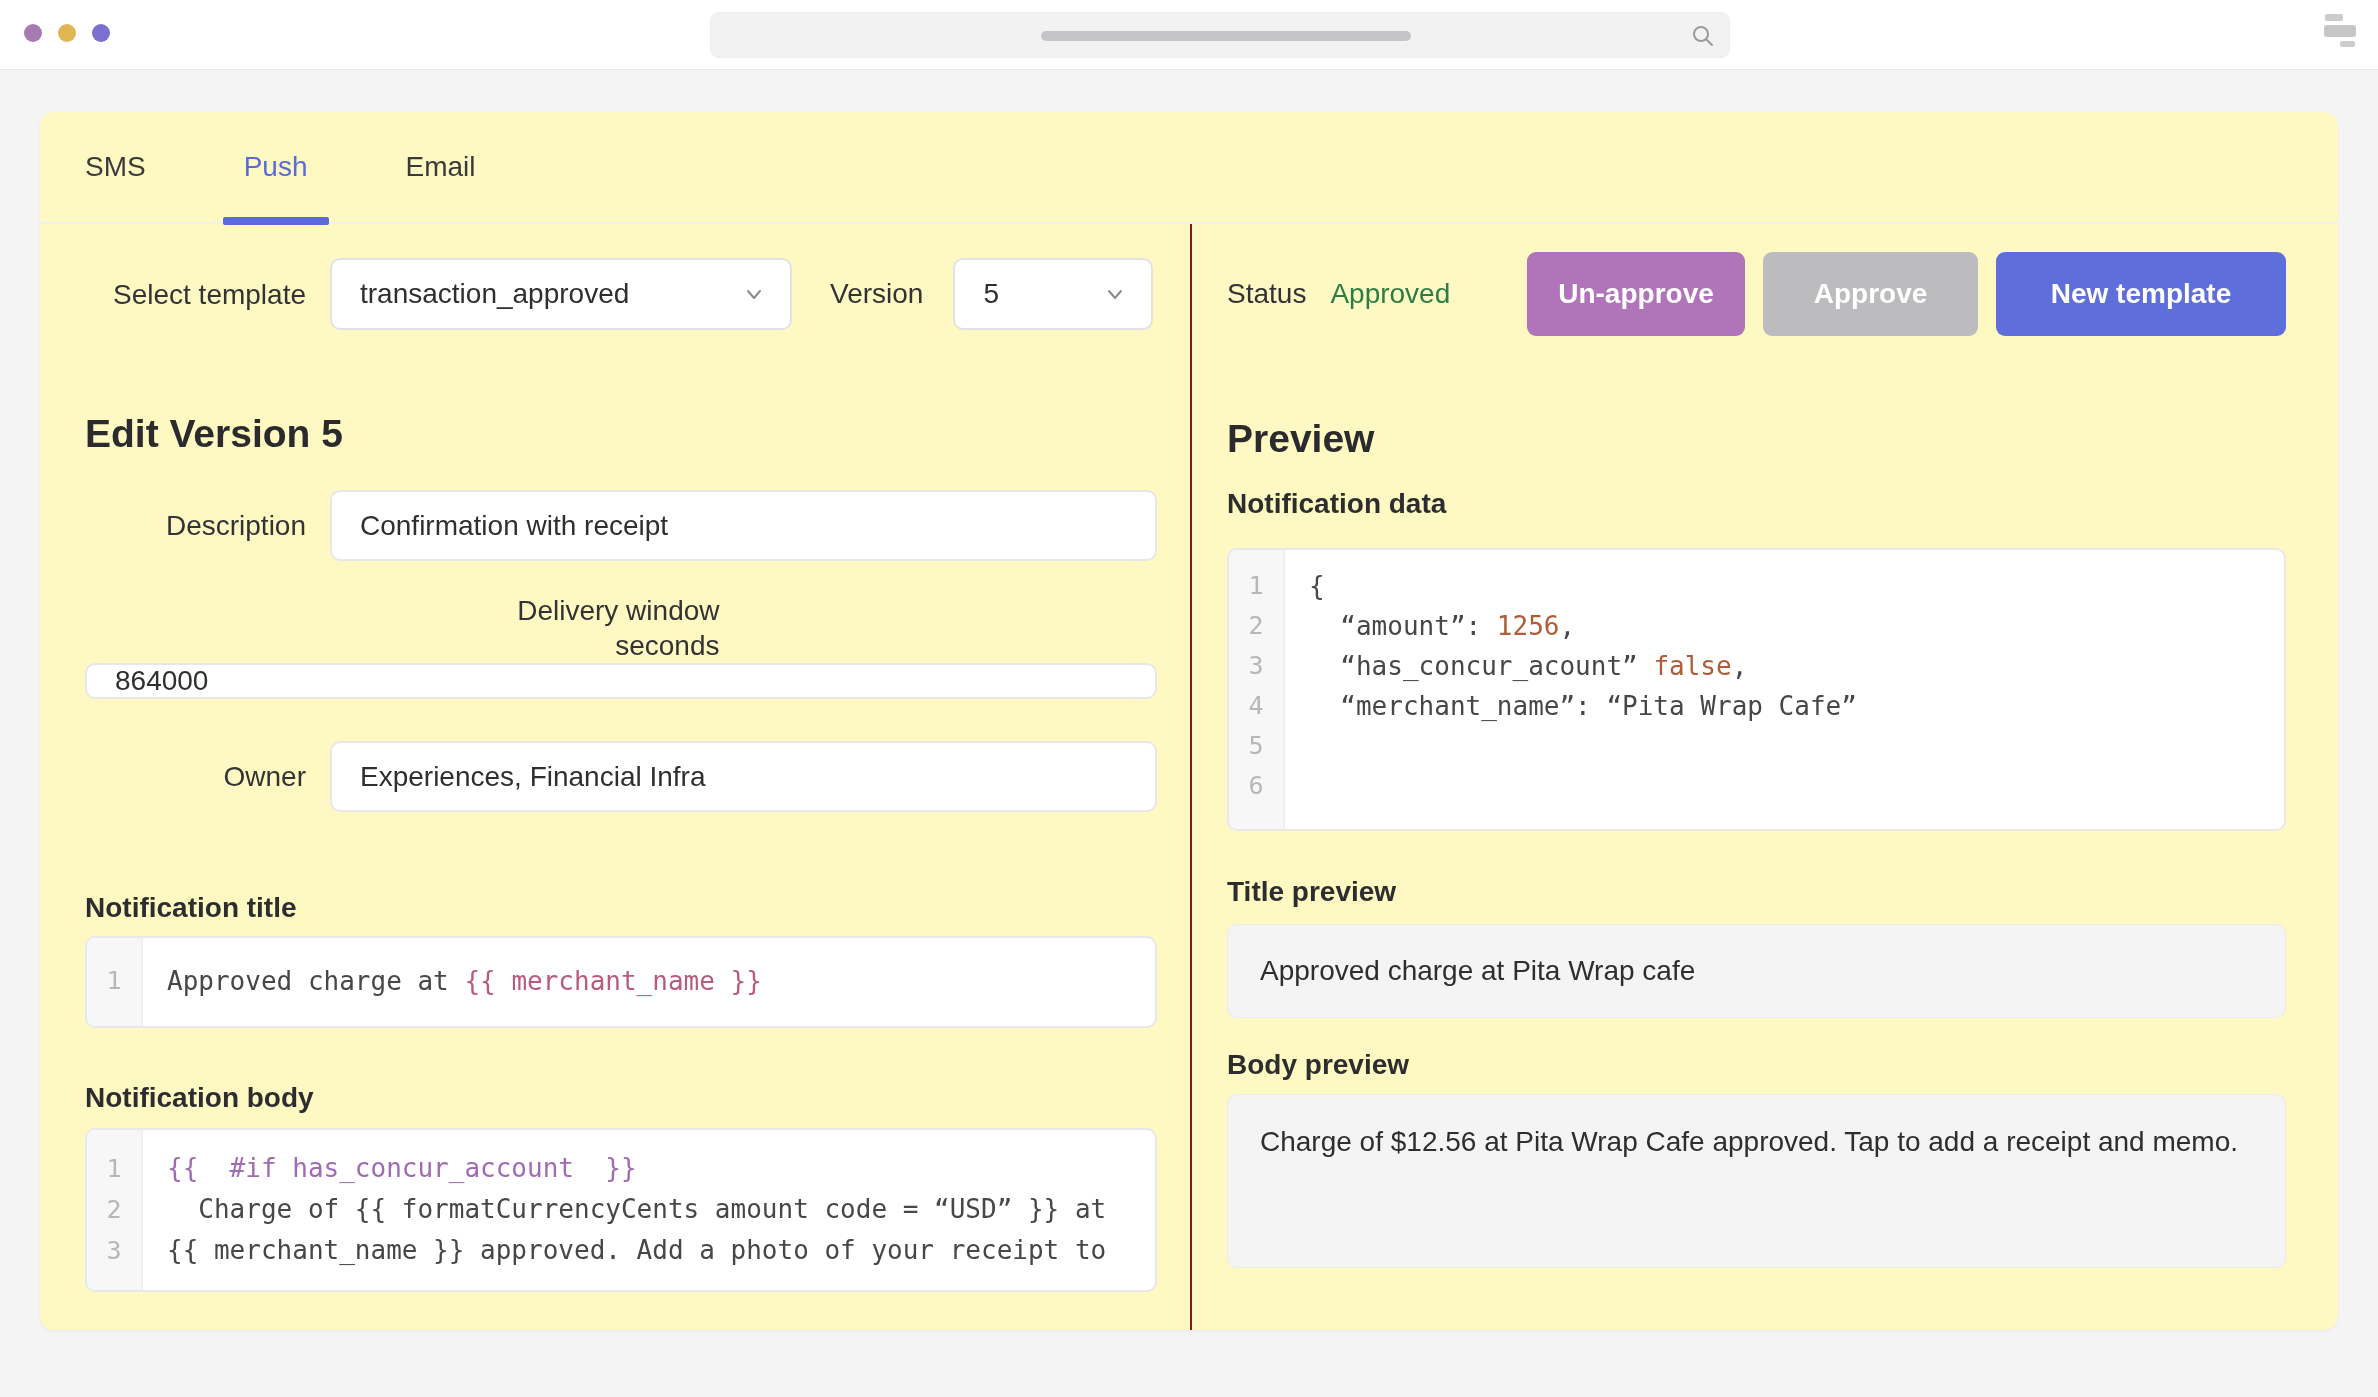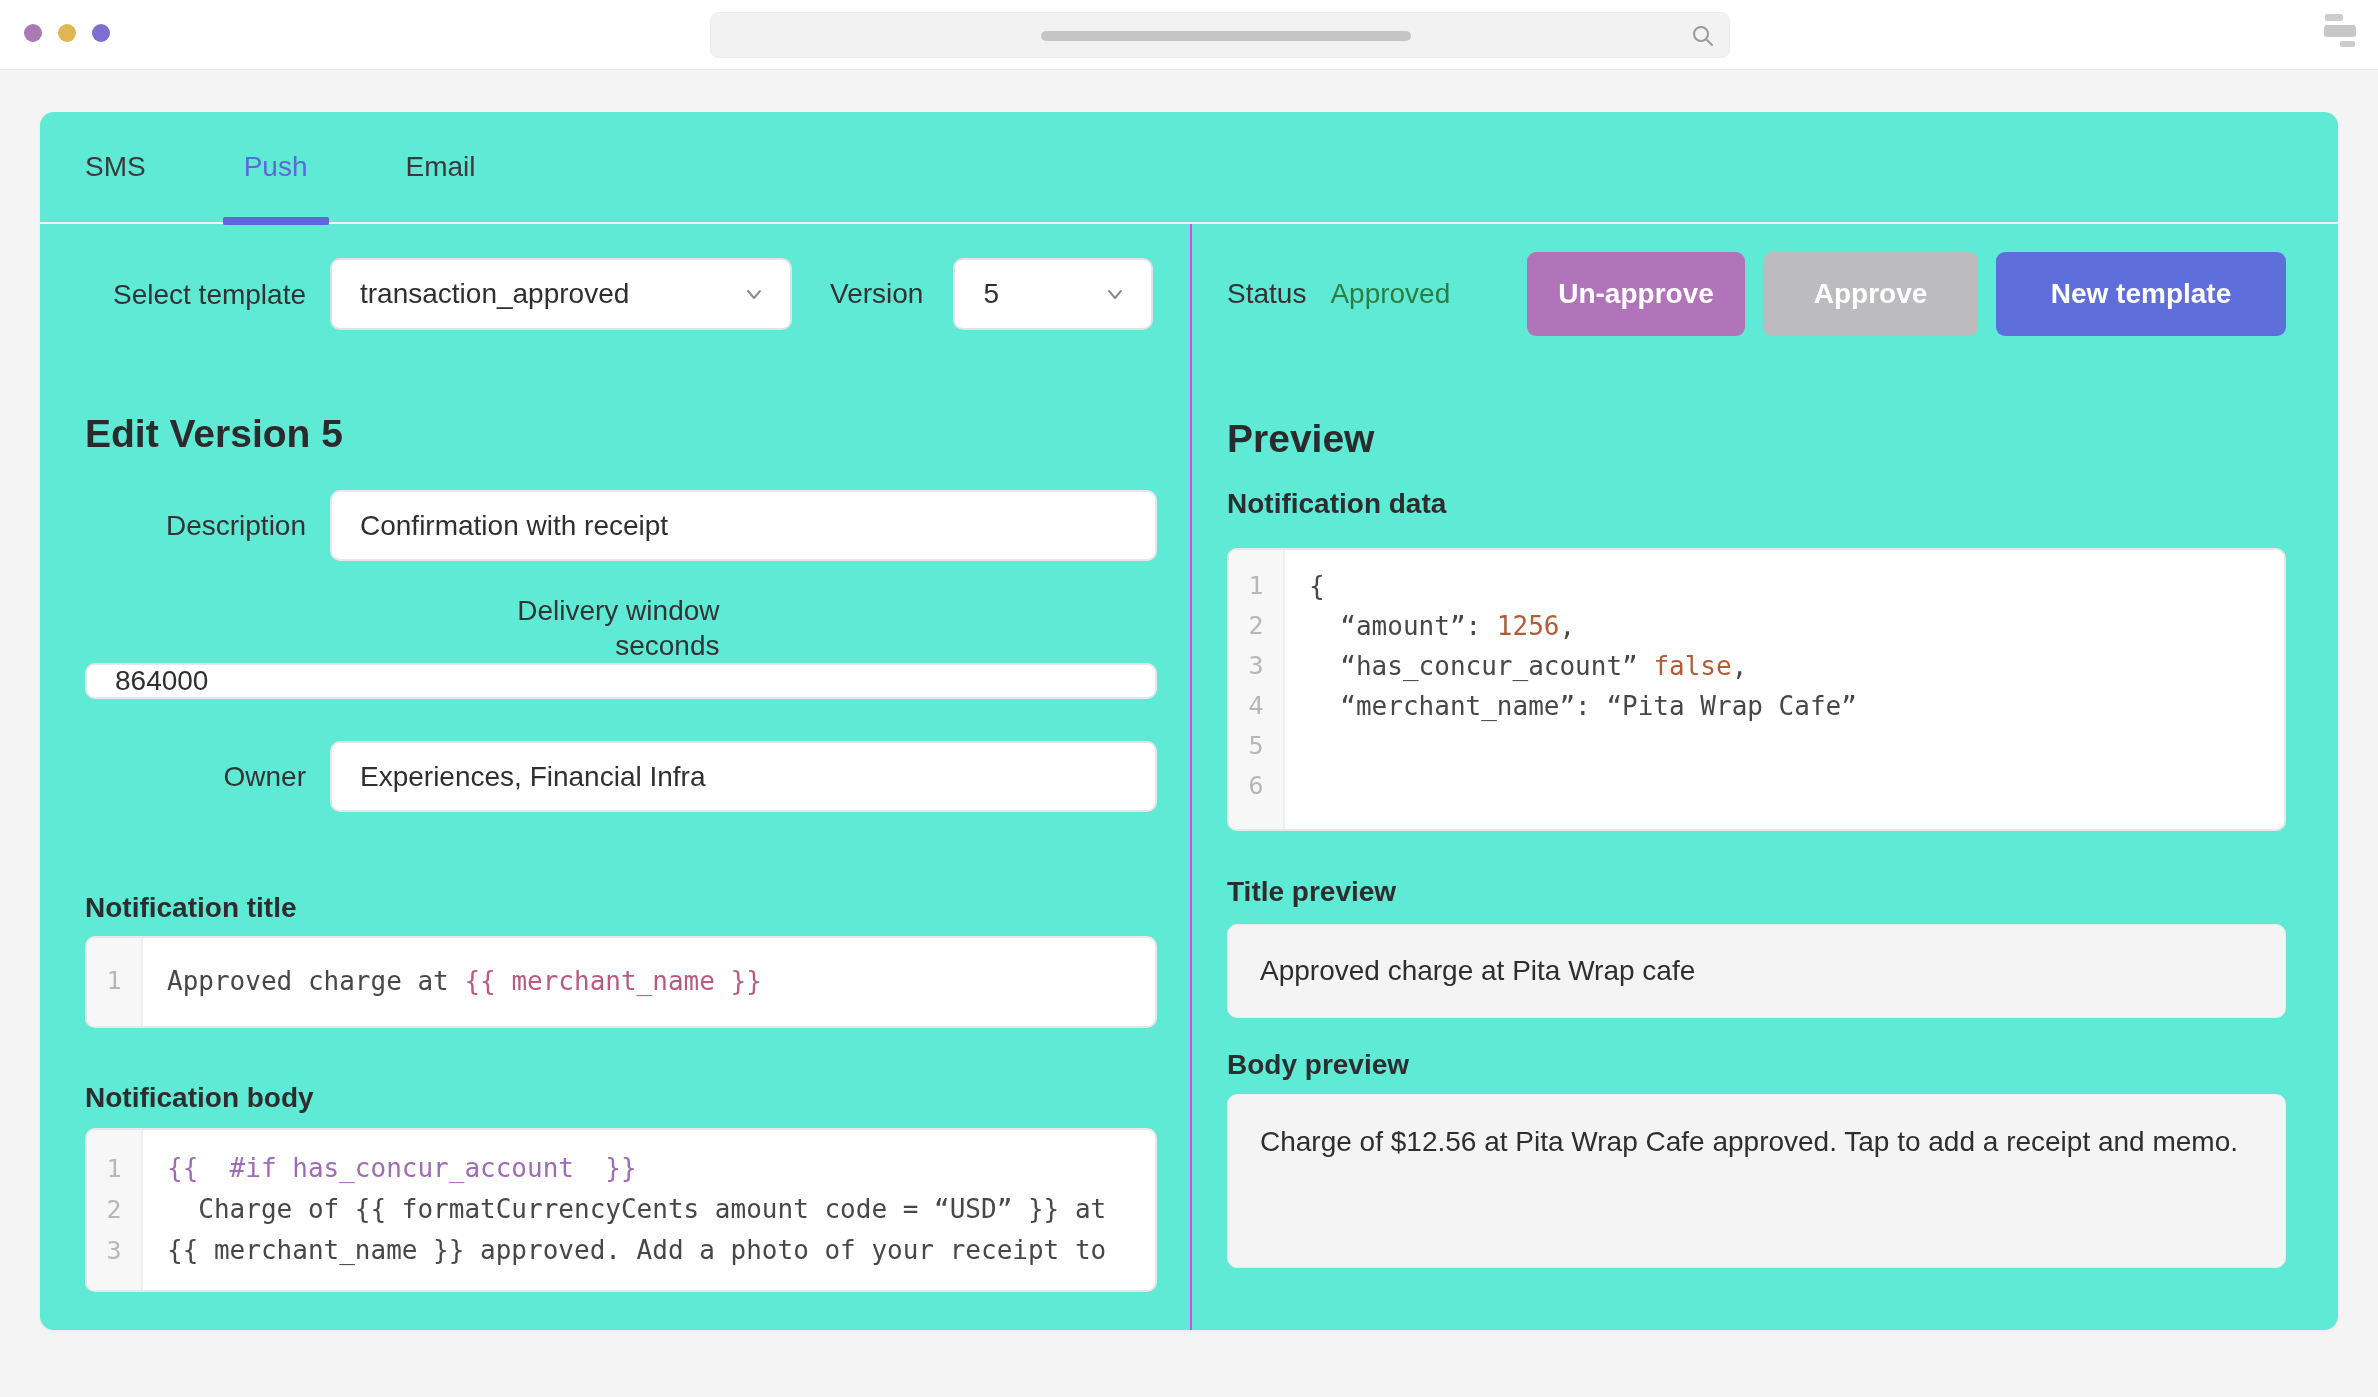--- a/index.html
+++ b/index.html
@@ -37,21 +37,21 @@
   }
   .stack-icon .b1 { width: 18px; height: 7px; background: #cccccc; border-radius: 2px; margin: 0 0 4px 1px; }
   .stack-icon .b2 { width: 32px; height: 12px; background: #c7c7c7; border-radius: 3px; margin-bottom: 4px; }
   .stack-icon .b3 { width: 15px; height: 6px; background: #cccccc; border-radius: 2px; margin-left: 16px; }
 
   
   .card {
     position: relative;
     margin: 42px 40px 16px;
     height: 1218px;
-    background: #5eead4;
+    background: #fef9c3;
     border-radius: 14px;
     box-shadow: 0 1px 3px rgba(0,0,0,0.05);
     display: flex; flex-direction: column;
   }
   .tabs-row {
     height: 112px;
     display: flex; align-items: center;
     padding: 0 45px;
     gap: 98px;
     border-bottom: 2px solid #f1f1f2;
@@ -66,21 +66,21 @@
   .tab.active { color: var(--accent); }
   .tab.active .underline {
     position: absolute; bottom: -2px; left: 50%;
     transform: translateX(-50%);
     width: 106px; height: 8px; border-radius: 2px;
     background: var(--accent);
   }
 
   .content { flex: 1; display: flex; min-height: 0; }
   .left-panel  { width: 1150px; flex: 0 0 auto; padding: 0 33px 0 45px; }
-  .right-panel { flex: 1; border-left: 2px solid #d946ef; padding: 0 52px 0 35px; }
+  .right-panel { flex: 1; border-left: 2px solid #7f1d1d; padding: 0 52px 0 35px; }
 
   
   .row { display: flex; align-items: center; }
   .label { font-size: 28px; color: #333336; text-align: right; }
   .col-label { width: 245px; flex: 0 0 auto; padding-right: 24px; line-height: 1.25; }
 
   .select {
     height: 72px; border: 2px solid #e2e2e4; border-radius: 10px;
     background: #fff; display: flex; align-items: center;
     padding: 0 24px 0 28px; font-size: 28px; color: #2f2f31;

